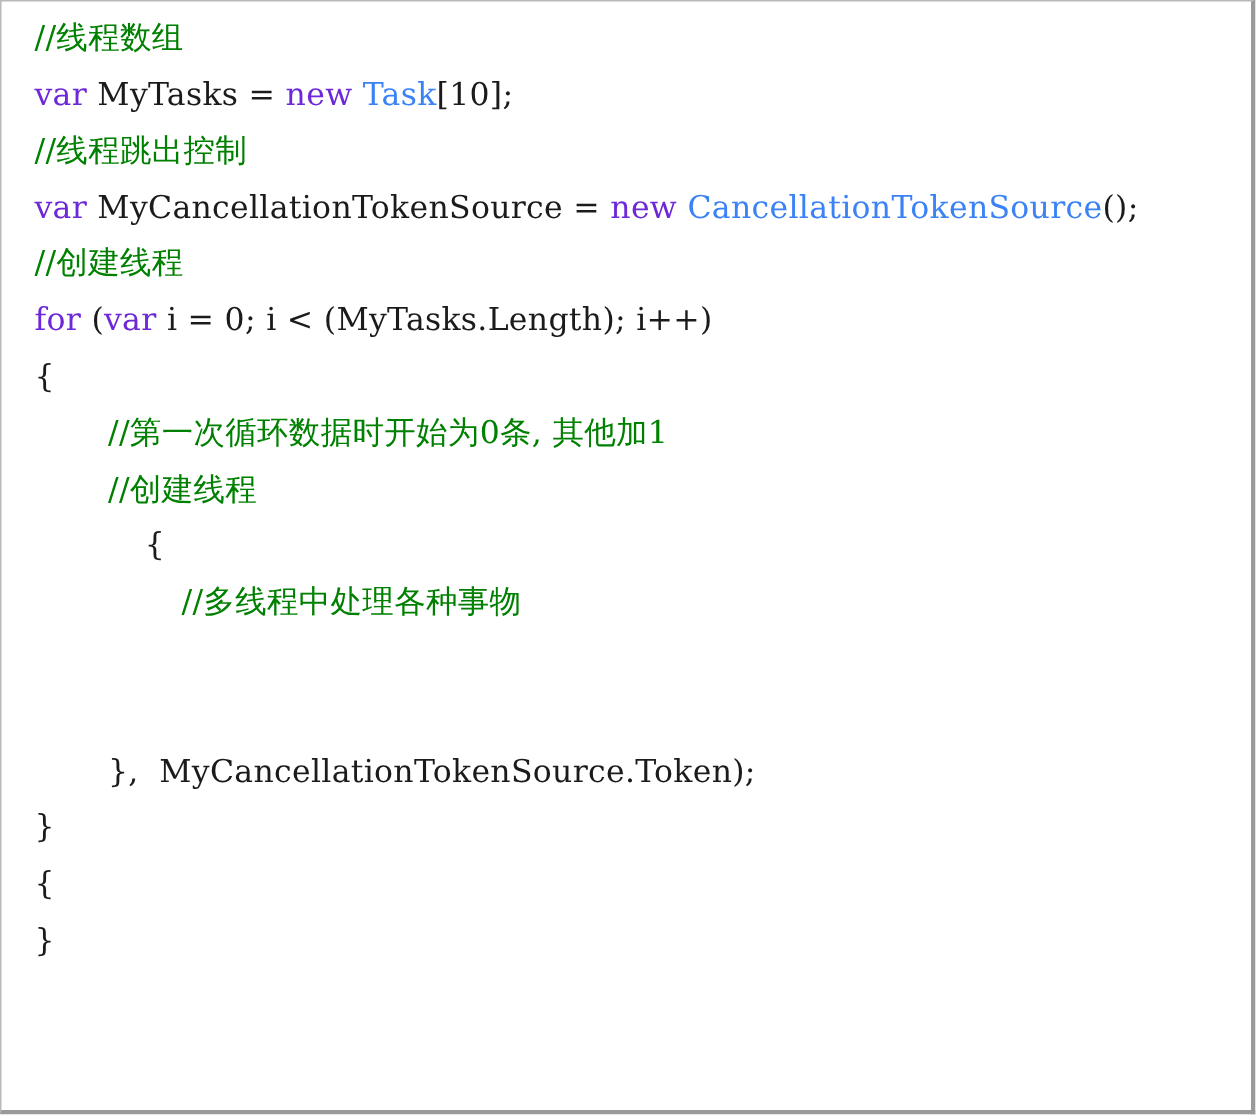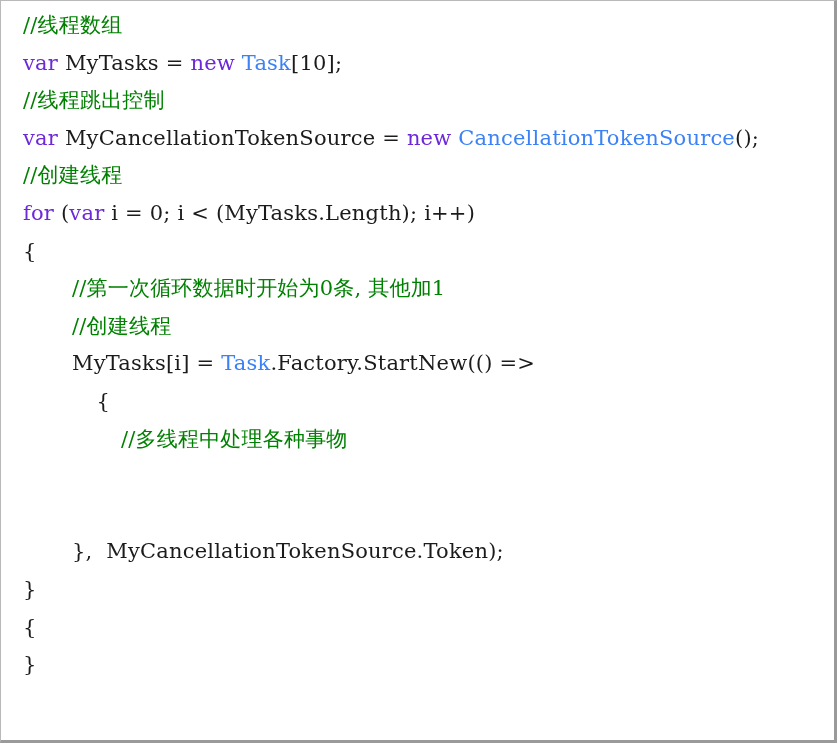--- a/index.html
+++ b/index.html
@@ -50,21 +50,20 @@
   <div id="code-block">
       <div class="code-line" style="padding-left: 0px;"><span class="tok t-comment">//线程数组</span></div>
       <div class="code-line" style="padding-left: 0px;"><span class="tok t-keyword">var</span><span class="tok t-plain"> MyTasks = </span><span class="tok t-keyword">new</span><span class="tok t-plain"> </span><span class="tok t-type">Task</span><span class="tok t-plain">[10];</span></div>
       <div class="code-line" style="padding-left: 0px;"><span class="tok t-comment">//线程跳出控制</span></div>
       <div class="code-line" style="padding-left: 0px;"><span class="tok t-keyword">var</span><span class="tok t-plain"> MyCancellationTokenSource = </span><span class="tok t-keyword">new</span><span class="tok t-plain"> </span><span class="tok t-type">CancellationTokenSource</span><span class="tok t-plain">();</span></div>
       <div class="code-line" style="padding-left: 0px;"><span class="tok t-comment">//创建线程</span></div>
       <div class="code-line" style="padding-left: 0px;"><span class="tok t-keyword">for</span><span class="tok t-plain"> (</span><span class="tok t-keyword">var</span><span class="tok t-plain"> i = 0; i &lt; (MyTasks.Length); i++)</span></div>
       <div class="code-line" style="padding-left: 0px;"><span class="tok t-plain">{</span></div>
       <div class="code-line" style="padding-left: 49px;"><span class="tok t-comment">//第一次循环数据时开始为0条, 其他加1</span></div>
       <div class="code-line" style="padding-left: 49px;"><span class="tok t-comment">//创建线程</span></div>
-      <div class="code-line" style="padding-left: 49px;"><span class="tok t-plain">MyTasks[i] = </span><span class="tok t-type">Task</span><span class="tok t-plain">.Factory.StartNew(() =&gt;</span></div>
       <div class="code-line" style="padding-left: 73.5px;"><span class="tok t-plain">{</span></div>
       <div class="code-line" style="padding-left: 98px;"><span class="tok t-comment">//多线程中处理各种事物</span></div>
       <div class="code-line blank-line">&nbsp;</div>
       <div class="code-line blank-line">&nbsp;</div>
       <div class="code-line" style="padding-left: 49px;"><span class="tok t-plain">},  MyCancellationTokenSource.Token);</span></div>
       <div class="code-line" style="padding-left: 0px;"><span class="tok t-plain">}</span></div>
       <div class="code-line" style="padding-left: 0px;"><span class="tok t-plain">{</span></div>
       <div class="code-line" style="padding-left: 0px;"><span class="tok t-plain">}</span></div>
     </div>
 </div>

